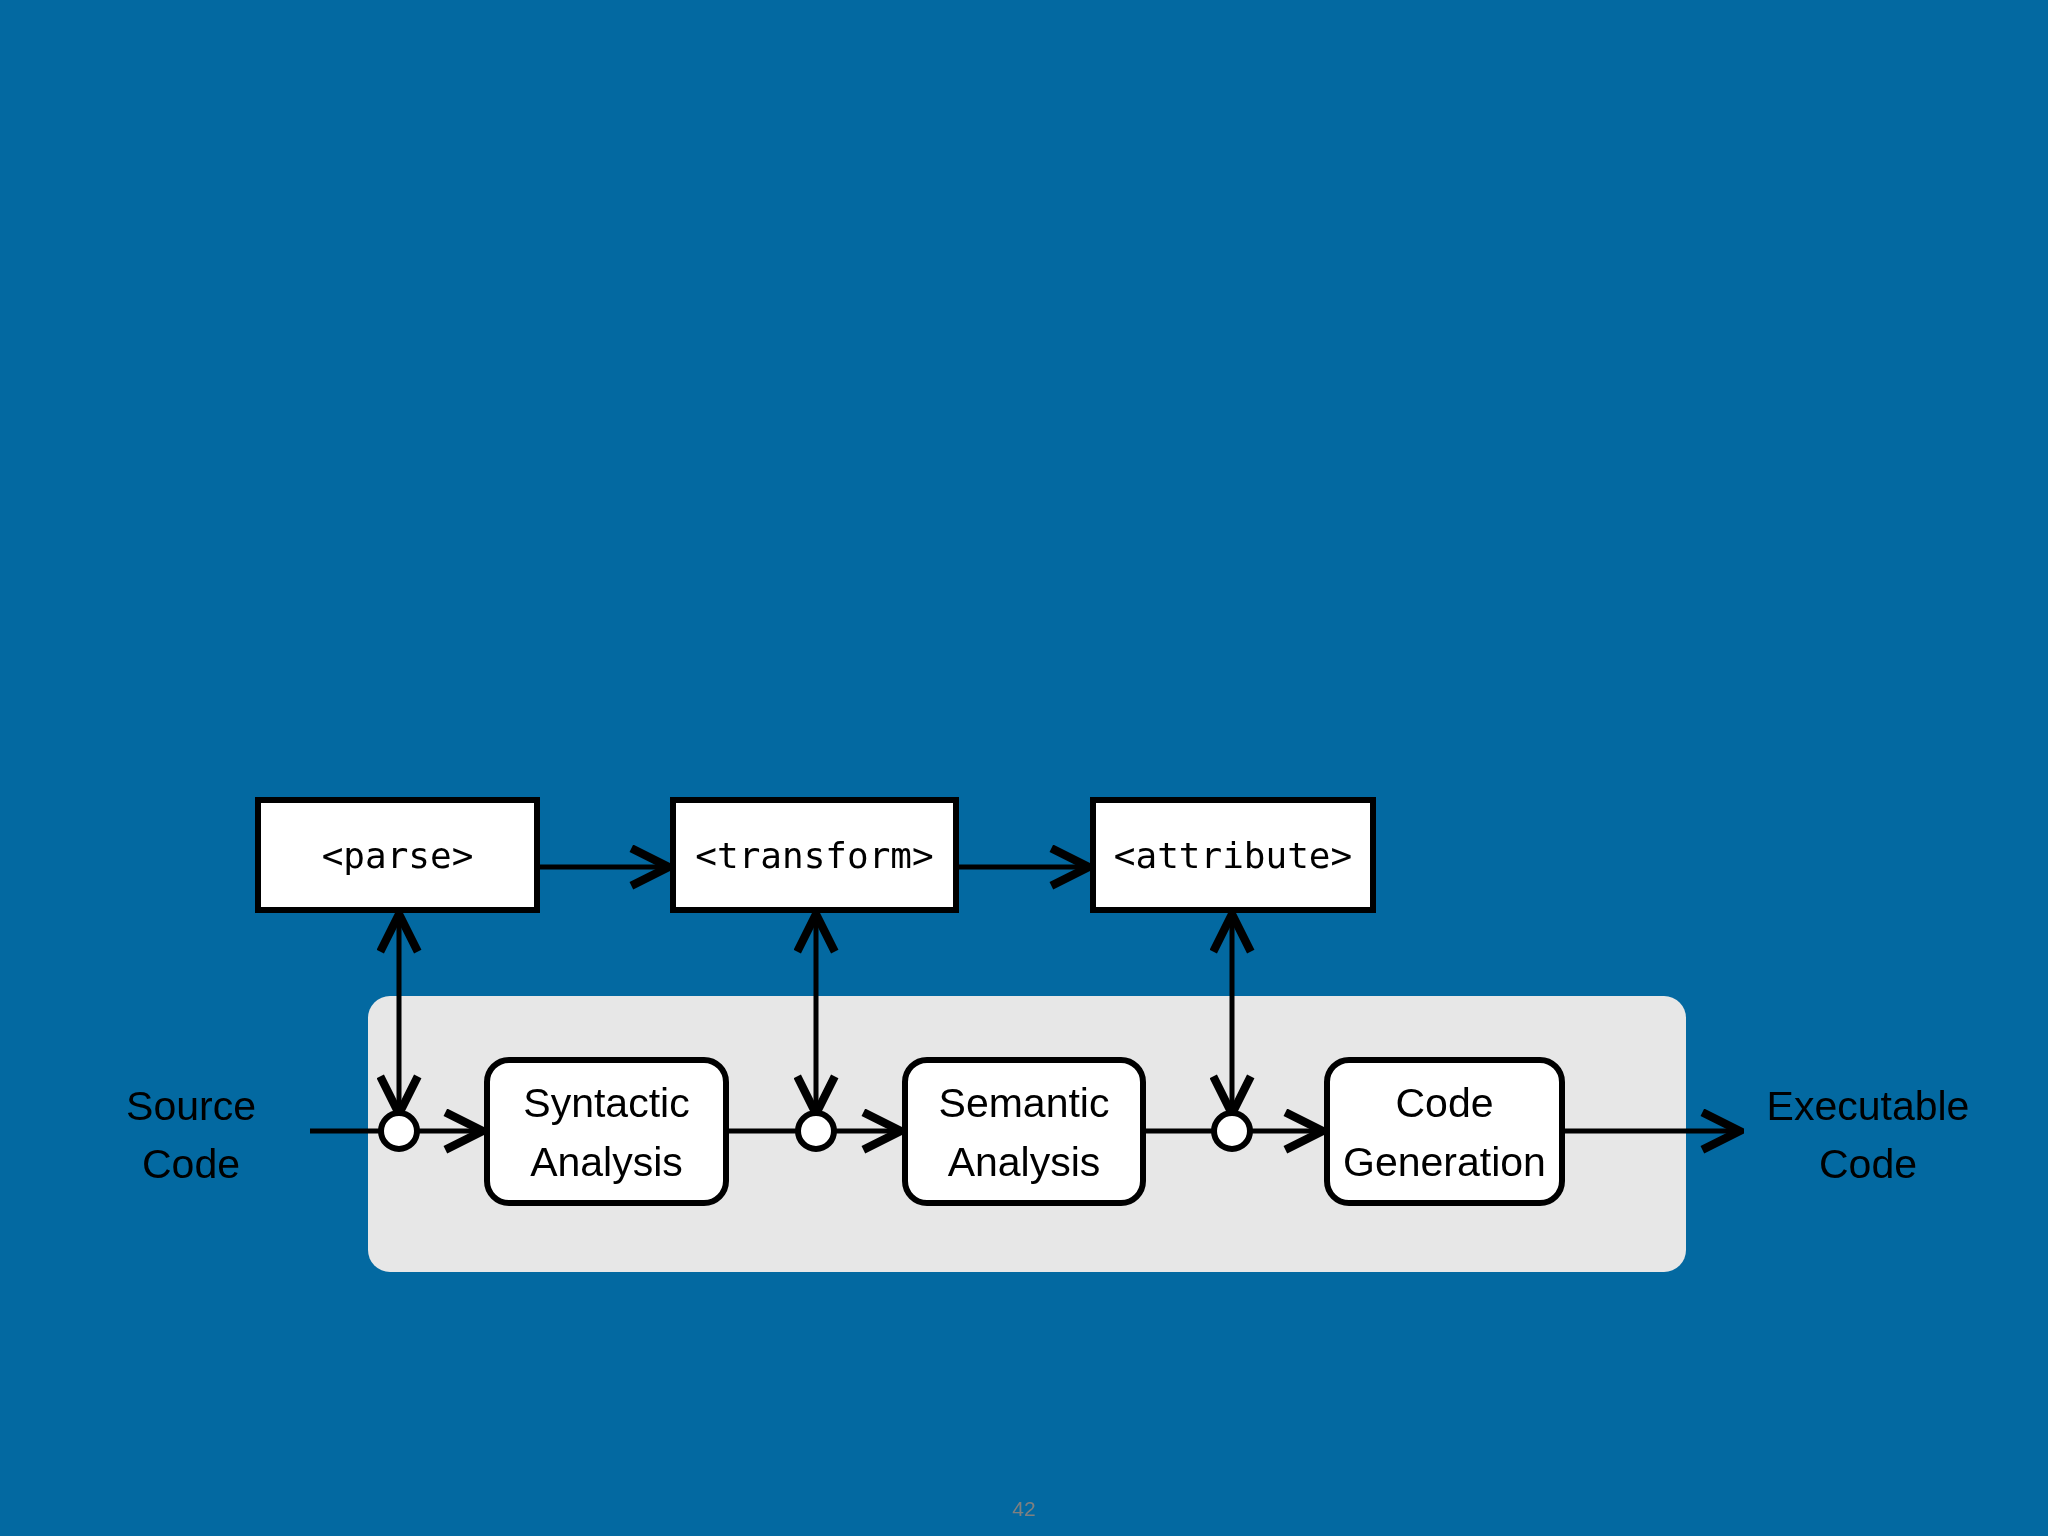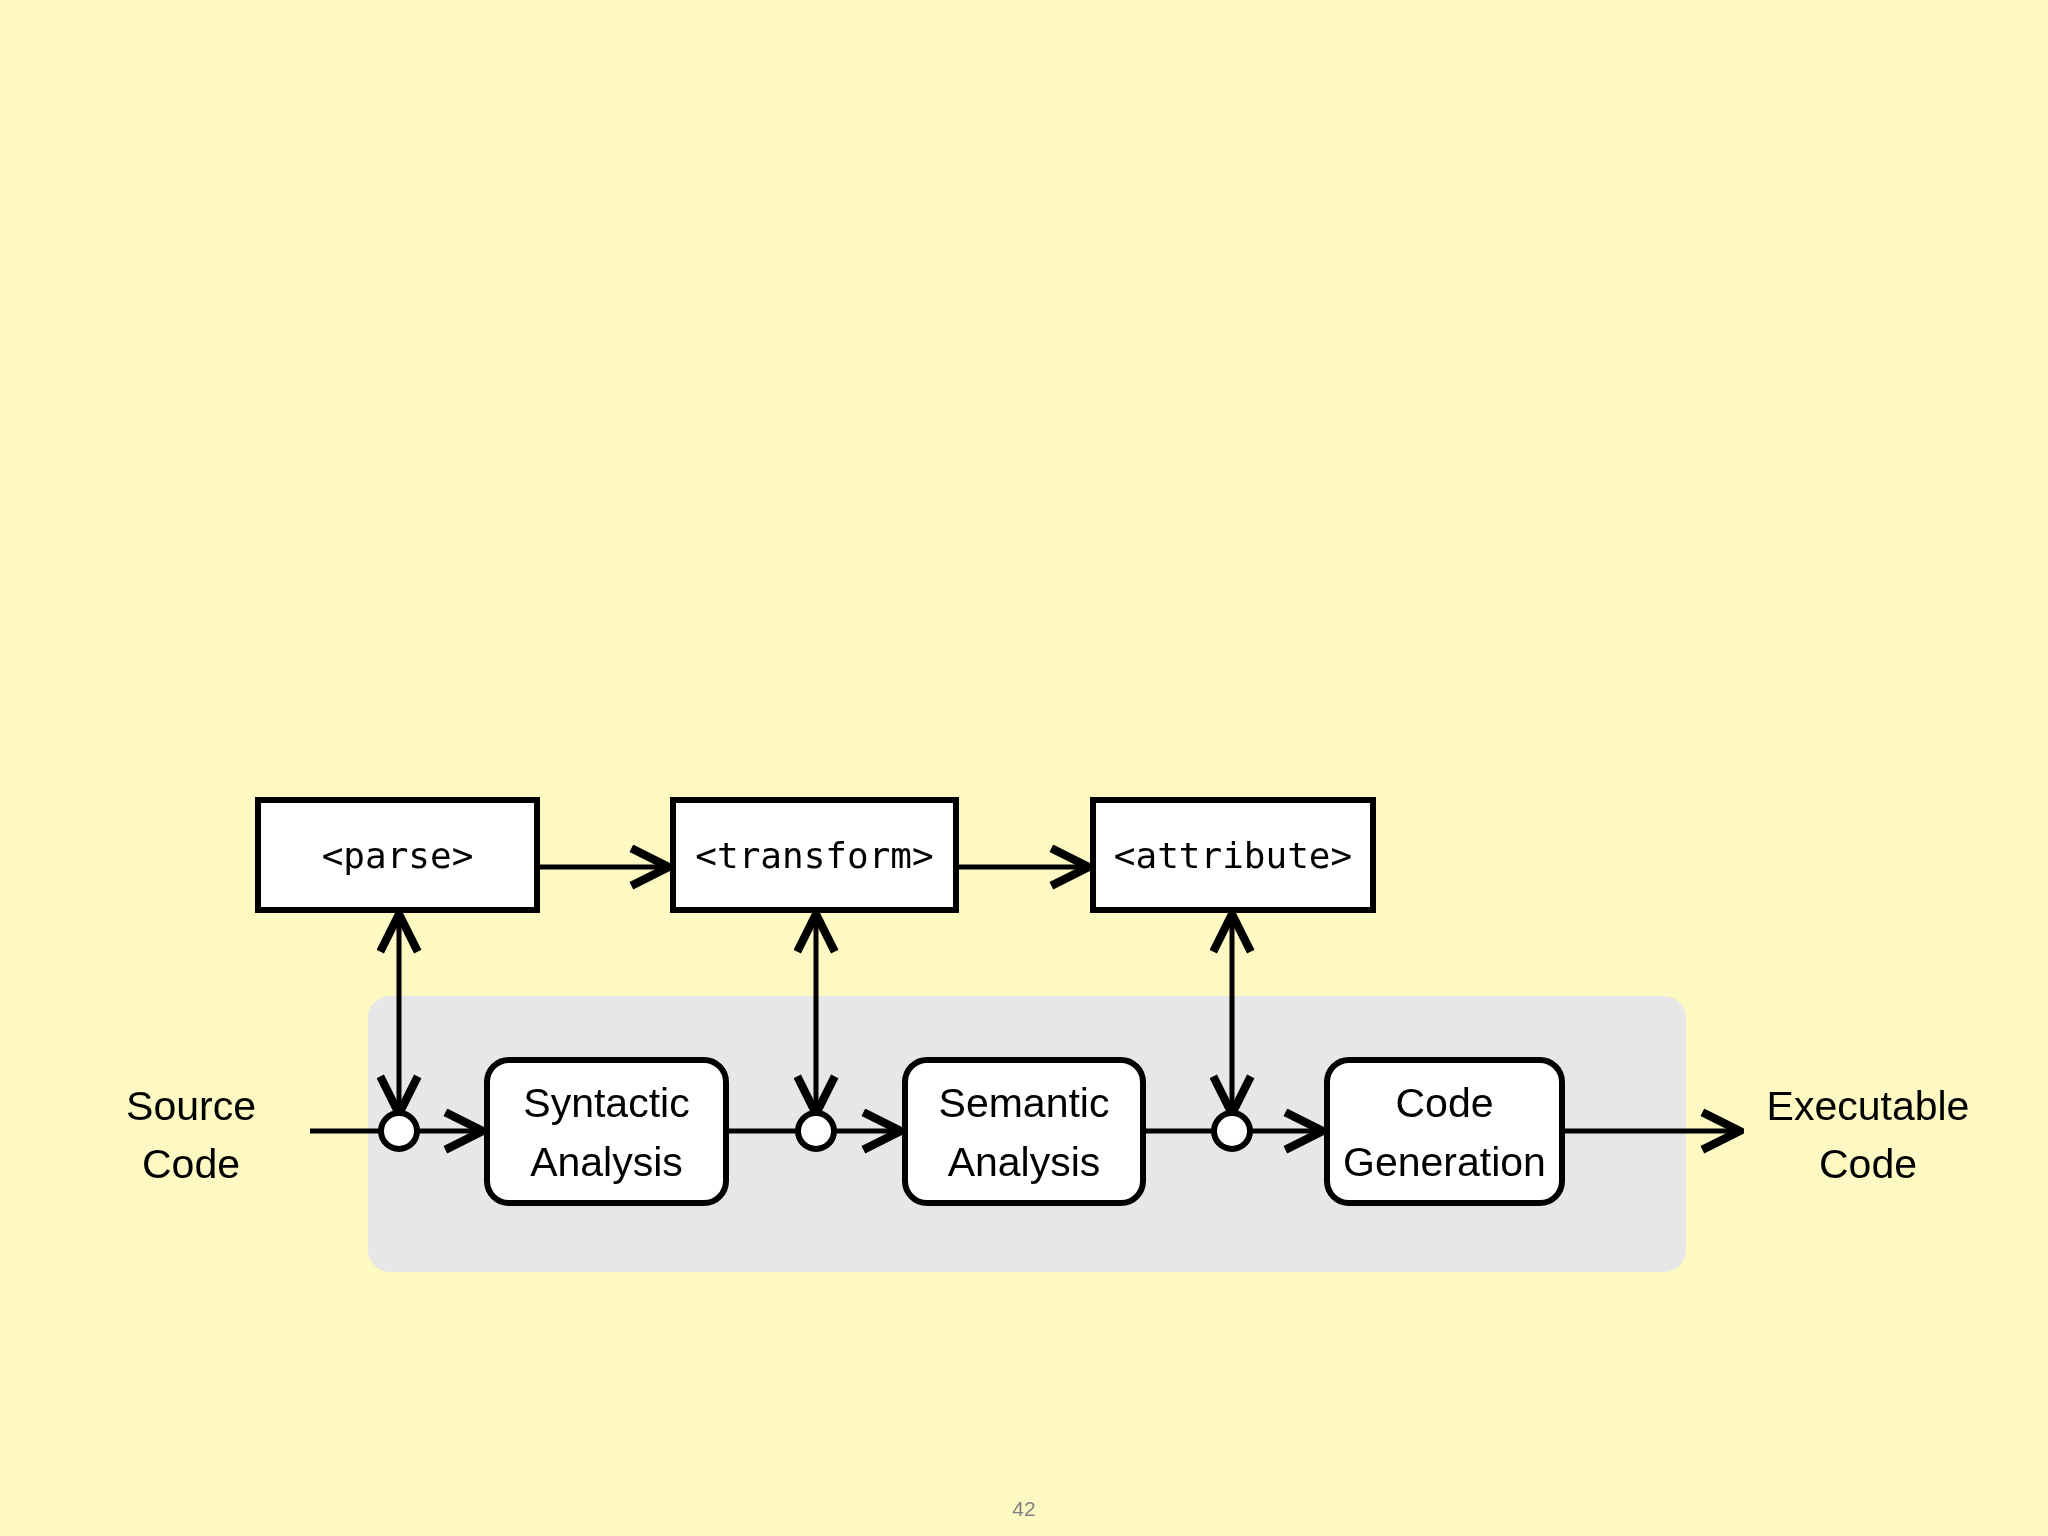--- a/index.html
+++ b/index.html
@@ -12,21 +12,21 @@
     height: 1536px;
     position: relative;
     overflow: hidden;
     font-family: "Liberation Sans", sans-serif;
   }
   #slide {
     position: absolute;
     inset: 0;
     width: 2048px;
     height: 1536px;
-    background: #fef9c3;
+    background: #0369a1;
   }
   #diagram-svg {
     position: absolute;
     left: 0;
     top: 0;
     width: 2048px;
     height: 1536px;
   }
   .box-label-mono {
     font-family: "DejaVu Sans Mono", "Liberation Mono", monospace;

